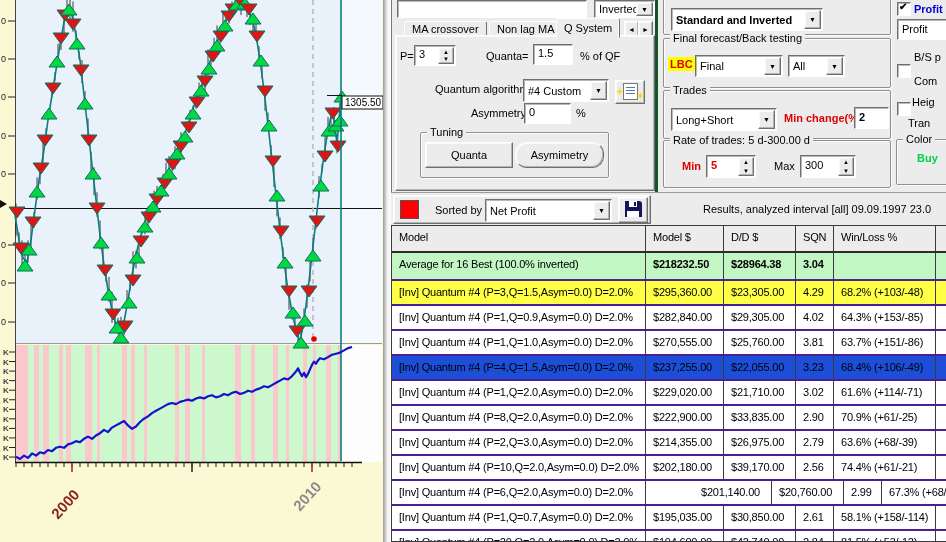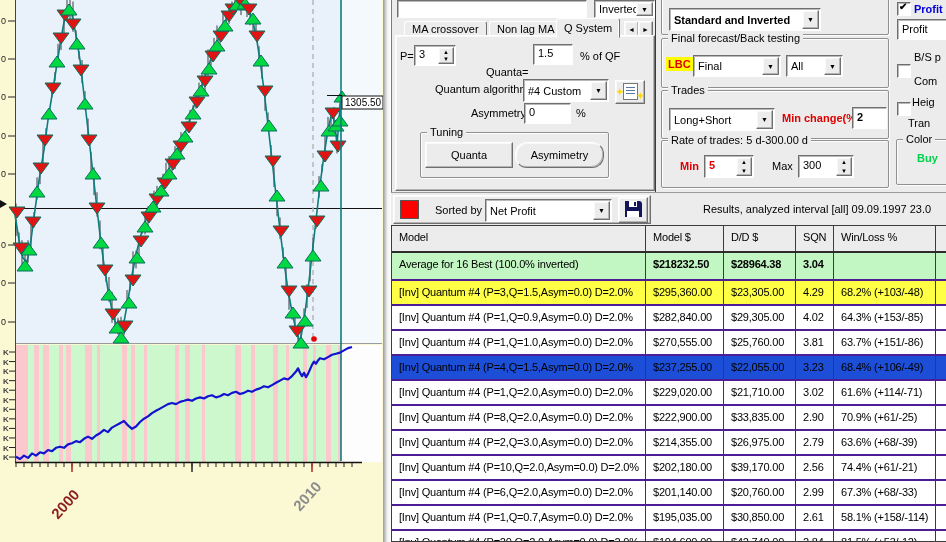--- a/index.html
+++ b/index.html
@@ -425,21 +425,21 @@
 
     <div class="abs raised" style="left:3px;top:35px;width:258px;height:154px;z-index:2;">
       <span class="abs" style="left:4px;top:14px;">P=</span>
       <div class="abs sunken" style="left:18px;top:9px;width:40px;height:19px;">
         <span style="position:absolute;left:4px;top:2px;">3</span>
         <span class="spinbox raised">
             <span class="sb up"></span>
             <span class="sb dn"></span>
           </span>
       </div>
-      <span class="abs" style="left:90px;top:14px;margin-top:16px;">Quanta=</span>
+      <span class="abs" style="left:90px;top:14px;">Quanta=</span>
       <div class="abs sunken" style="left:137px;top:8px;width:38px;height:19px;">
         <span style="position:absolute;left:4px;top:2px;">1.5</span>
       </div>
       <span class="abs" style="left:184px;top:14px;">% of QF</span>
 
       <span class="abs" style="left:39px;top:47px;">Quantum algorithm</span>
       <div class="abs dd" style="left:127px;top:43px;width:84px;height:21px;">
         <span class="txt">#4 Custom</span>
         <span class="dab raised"></span>
       </div>
@@ -460,21 +460,21 @@
       <span class="abs" style="left:180px;top:71px;">%</span>
 
       <div class="abs groupbox" style="left:24px;top:96px;width:187px;height:44px;">
         <span class="legend">Tuning</span>
         <button class="raised abs" style="left:4px;top:9px;width:88px;height:26px;font:inherit;">Quanta</button>
         <button class="raised abs" style="left:94px;top:9px;width:89px;height:26px;font:inherit;border-radius:12px;">Asymimetry</button>
       </div>
     </div>
   </div>
 
-  <div class="abs" style="left:655px;top:0;width:238px;height:192px;background:#ececec;border-left:1px solid #14532d;border-right:1px solid #8a8a8a;">
+  <div class="abs" style="left:655px;top:0;width:238px;height:192px;background:#ececec;border-left:3px solid #14532d;border-right:1px solid #8a8a8a;">
     <div class="abs groupbox" style="left:5px;top:-12px;width:226px;height:45px;">
       <div class="abs dd" style="left:7px;top:19px;width:150px;height:21px;">
         <span class="txt" style="font-weight:bold;">Standard and Inverted</span>
         <span class="dab raised"></span>
       </div>
     </div>
 
     <div class="abs groupbox" style="left:5px;top:38px;width:226px;height:48px;">
       <span class="legend">Final forecast/Back testing</span>
       <span class="abs" style="left:4px;top:18px;background:#ffff00;color:#e00000;font-weight:bold;padding:1px 2px;">LBC</span>
@@ -634,21 +634,21 @@
       <div class="trow" style="top: 230px; height: 25px; width: 555px; background: rgb(255, 255, 255);">
         <div class="tcell" style="width: 254px; flex: 0 0 254px;">[Inv] Quantum #4 (P=10,Q=2.0,Asym=0.0) D=2.0%</div>
         <div class="tcell" style="width: 78px; flex: 0 0 78px;">$202,180.00</div>
         <div class="tcell" style="width: 72px; flex: 0 0 72px;">$39,170.00</div>
         <div class="tcell" style="width: 38px; flex: 0 0 38px;">2.56</div>
         <div class="tcell" style="width: 102px; flex: 0 0 102px;">74.4% (+61/-21)</div>
         <div class="tcell" style="width: 11px; flex: 0 0 11px;"></div>
       </div>
       <div class="trow" style="top: 255px; height: 25px; width: 555px; background: rgb(255, 255, 255);">
         <div class="tcell" style="width: 254px; flex: 0 0 254px;">[Inv] Quantum #4 (P=6,Q=2.0,Asym=0.0) D=2.0%</div>
-        <div class="tcell" style="width: 78px; flex: 0 0 78px;">$201,140.00</div>
+        <div class="tcell" style="width: 78px; flex: 0 0 78px; margin-left: 48px;">$201,140.00</div>
         <div class="tcell" style="width: 72px; flex: 0 0 72px;">$20,760.00</div>
         <div class="tcell" style="width: 38px; flex: 0 0 38px;">2.99</div>
         <div class="tcell" style="width: 102px; flex: 0 0 102px;">67.3% (+68/-33)</div>
         <div class="tcell" style="width: 11px; flex: 0 0 11px;"></div>
       </div>
       <div class="trow" style="top: 280px; height: 25px; width: 555px; background: rgb(255, 255, 255);">
         <div class="tcell" style="width: 254px; flex: 0 0 254px;">[Inv] Quantum #4 (P=1,Q=0.7,Asym=0.0) D=2.0%</div>
         <div class="tcell" style="width: 78px; flex: 0 0 78px;">$195,035.00</div>
         <div class="tcell" style="width: 72px; flex: 0 0 72px;">$30,850.00</div>
         <div class="tcell" style="width: 38px; flex: 0 0 38px;">2.61</div>

